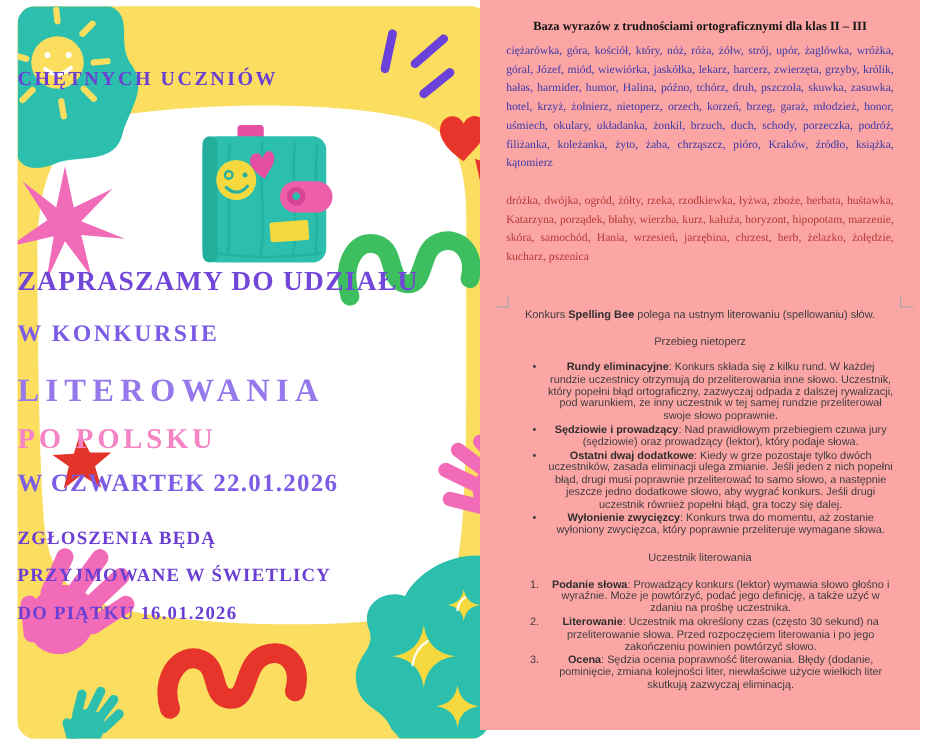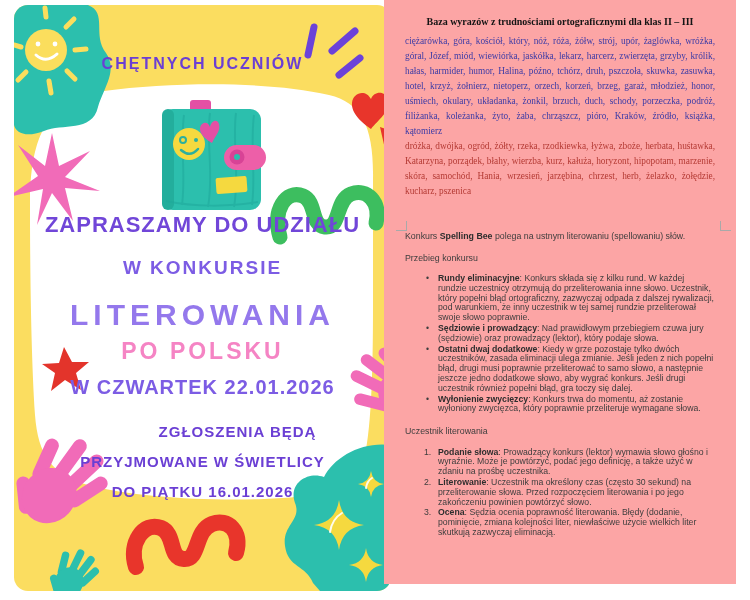--- a/index.html
+++ b/index.html
@@ -8,53 +8,53 @@
     font-family:"Liberation Sans",sans-serif;overflow:hidden;
   }
   
   .poster-panel{position:absolute;left:0;top:0;width:398px;height:600px;background:#fff;}
   .poster{
     position:absolute;left:14px;top:5px;width:377px;height:586px;
     background:#FBDD60;border-radius:14px;overflow:hidden;
   }
   .poster svg{position:absolute;left:0;top:0;}
   .ptext{
-    position:absolute;left:0;width:100%;text-align:center;
-    font-family:Liberation Sans, sans-serif;font-weight:800;
+    position:absolute;left:0;width:100%;
+    font-family:Liberation Serif, serif;font-weight:800;
     pointer-events:none;
   }
   .p-top    {top:47px;  font-size:16px;line-height:24px;color:#6B3FD4;letter-spacing:2px;}
   .p-title1 {top:207px; font-size:22px;color:#7146D8;letter-spacing:1px;}
   .p-title2 {top:252px; font-size:19px;color:#7C5CE4;letter-spacing:2px;}
-  .p-title3 {top:293px; font-size:30px;color:#9478EC;letter-spacing:5px;}
+  .p-title3 {top:293px; font-size:26px;color:#9478EC;letter-spacing:5px;}
   .p-title4 {top:333px; font-size:23px;color:#F584C4;letter-spacing:3px;}
   .p-date   {top:371px; font-size:20px;color:#7C5CE4;letter-spacing:1px;}
-  .p-info1  {top:418px; font-size:15px;color:#6B3FD4;letter-spacing:1px;margin-left:35px;}
+  .p-info1  {top:418px; font-size:15px;color:#6B3FD4;letter-spacing:1px;}
   .p-info2  {top:448px; font-size:15px;color:#6B3FD4;letter-spacing:1px;}
   .p-info3  {top:478px; font-size:15px;color:#6B3FD4;letter-spacing:1px;}
   
   .doc-panel{
     position:absolute;left:384px;top:0;width:352px;height:584px;background:#fca5a5;
     color:#3a3a3a;
   }
   .doc-title{
     margin:16px 14px 0;text-align:center;font-family:"Liberation Serif",serif;
     font-weight:bold;font-size:10px;color:#141414;
   }
   .word-list{
     margin:7px 21px 0;font-family:"Liberation Serif",serif;font-size:9.3px;
     line-height:15px;text-align:justify;
   }
   .word-list.blue{color:#3A3AA6;}
-  .word-list.red{color:#B43A34;margin-top:0;}
+  .word-list.red{color:#B43A34;margin-top:15px;}
   .page2{position:relative;margin-top:32px;padding:0 21px;}
   .crop{position:absolute;width:10px;height:9px;top:-10px;}
   .crop.left {left:12px; border-right:1px solid #a9a9a9;border-bottom:1px solid #a9a9a9;}
   .crop.right{right:5px;  border-left:1px solid #a9a9a9;border-bottom:1px solid #a9a9a9;}
-  .doc-body{font-size:8.8px;line-height:10.5px;color:#3d3d3d;}
+  .doc-body{font-size:8.8px;line-height:10.5px;color:#3d3d3d;text-align:center;}
   .doc-body p{margin:0 0 11px;}
   .doc-heading{margin:0 0 11px;font-size:8.8px;font-weight:normal;}
   .doc-list{margin:0 0 12px;padding-left:33px;list-style:none;}
   .doc-list li{position:relative;font-size:8.7px;line-height:9.8px;margin:0 0 1px;}
   ul.doc-list li::before{content:"\2022";position:absolute;left:-12px;top:0;}
   ol.doc-list{counter-reset:step;}
   ol.doc-list li{counter-increment:step;}
   ol.doc-list li::before{content:counter(step) ".";position:absolute;left:-14px;top:0;}
   .doc-list b, .doc-body b{color:#2e2e2e;}
 </style>
@@ -180,21 +180,21 @@
   <p class="word-list blue">ciężarówka, góra, kościół, który, nóż, róża, żółw, strój, upór, żaglówka, wróżka, góral, Józef, miód, wiewiórka, jaskółka, lekarz, harcerz, zwierzęta, grzyby, królik, hałas, harmider, humor, Halina, późno, tchórz, druh, pszczoła, skuwka, zasuwka, hotel, krzyż, żołnierz, nietoperz, orzech, korzeń, brzeg, garaż, młodzież, honor, uśmiech, okulary, układanka, żonkil, brzuch, duch, schody, porzeczka, podróż, filiżanka, koleżanka, żyto, żaba, chrząszcz, pióro, Kraków, źródło, książka, kątomierz</p>
   <p class="word-list red">dróżka, dwójka, ogród, żółty, rzeka, rzodkiewka, łyżwa, zboże, herbata, huśtawka, Katarzyna, porządek, błahy, wierzba, kurz, kałuża, horyzont, hipopotam, marzenie, skóra, samochód, Hania, wrzesień, jarzębina, chrzest, herb, żelazko, żołędzie, kucharz, pszenica</p>
 
   <div class="page2">
     <span class="crop left"></span>
     <span class="crop right"></span>
 
     <div class="doc-body">
       <p><span>Konkurs </span><b>Spelling Bee</b><span> polega na ustnym literowaniu (spellowaniu) słów.</span></p>
 
-      <p class="doc-heading">Przebieg konkursu</p>
+      <p class="doc-heading">Przebieg nietoperz</p>
 
       <ul class="doc-list">
         <li><b>Rundy eliminacyjne</b><span>: Konkurs składa się z kilku rund. W każdej rundzie uczestnicy otrzymują do przeliterowania inne słowo. Uczestnik, który popełni błąd ortograficzny, zazwyczaj odpada z dalszej rywalizacji, pod warunkiem, że inny uczestnik w tej samej rundzie przeliterował swoje słowo poprawnie.</span></li>
         <li><b>Sędziowie i prowadzący</b><span>: Nad prawidłowym przebiegiem czuwa jury (sędziowie) oraz prowadzący (lektor), który podaje słowa.</span></li>
         <li><b>Ostatni dwaj dodatkowe</b><span>: Kiedy w grze pozostaje tylko dwóch uczestników, zasada eliminacji ulega zmianie. Jeśli jeden z nich popełni błąd, drugi musi poprawnie przeliterować to samo słowo, a następnie jeszcze jedno dodatkowe słowo, aby wygrać konkurs. Jeśli drugi uczestnik również popełni błąd, gra toczy się dalej.</span></li>
         <li><b>Wyłonienie zwycięzcy</b><span>: Konkurs trwa do momentu, aż zostanie wyłoniony zwycięzca, który poprawnie przeliteruje wymagane słowa.</span></li>
       </ul>
 
       <p class="doc-heading">Uczestnik literowania</p>
 

